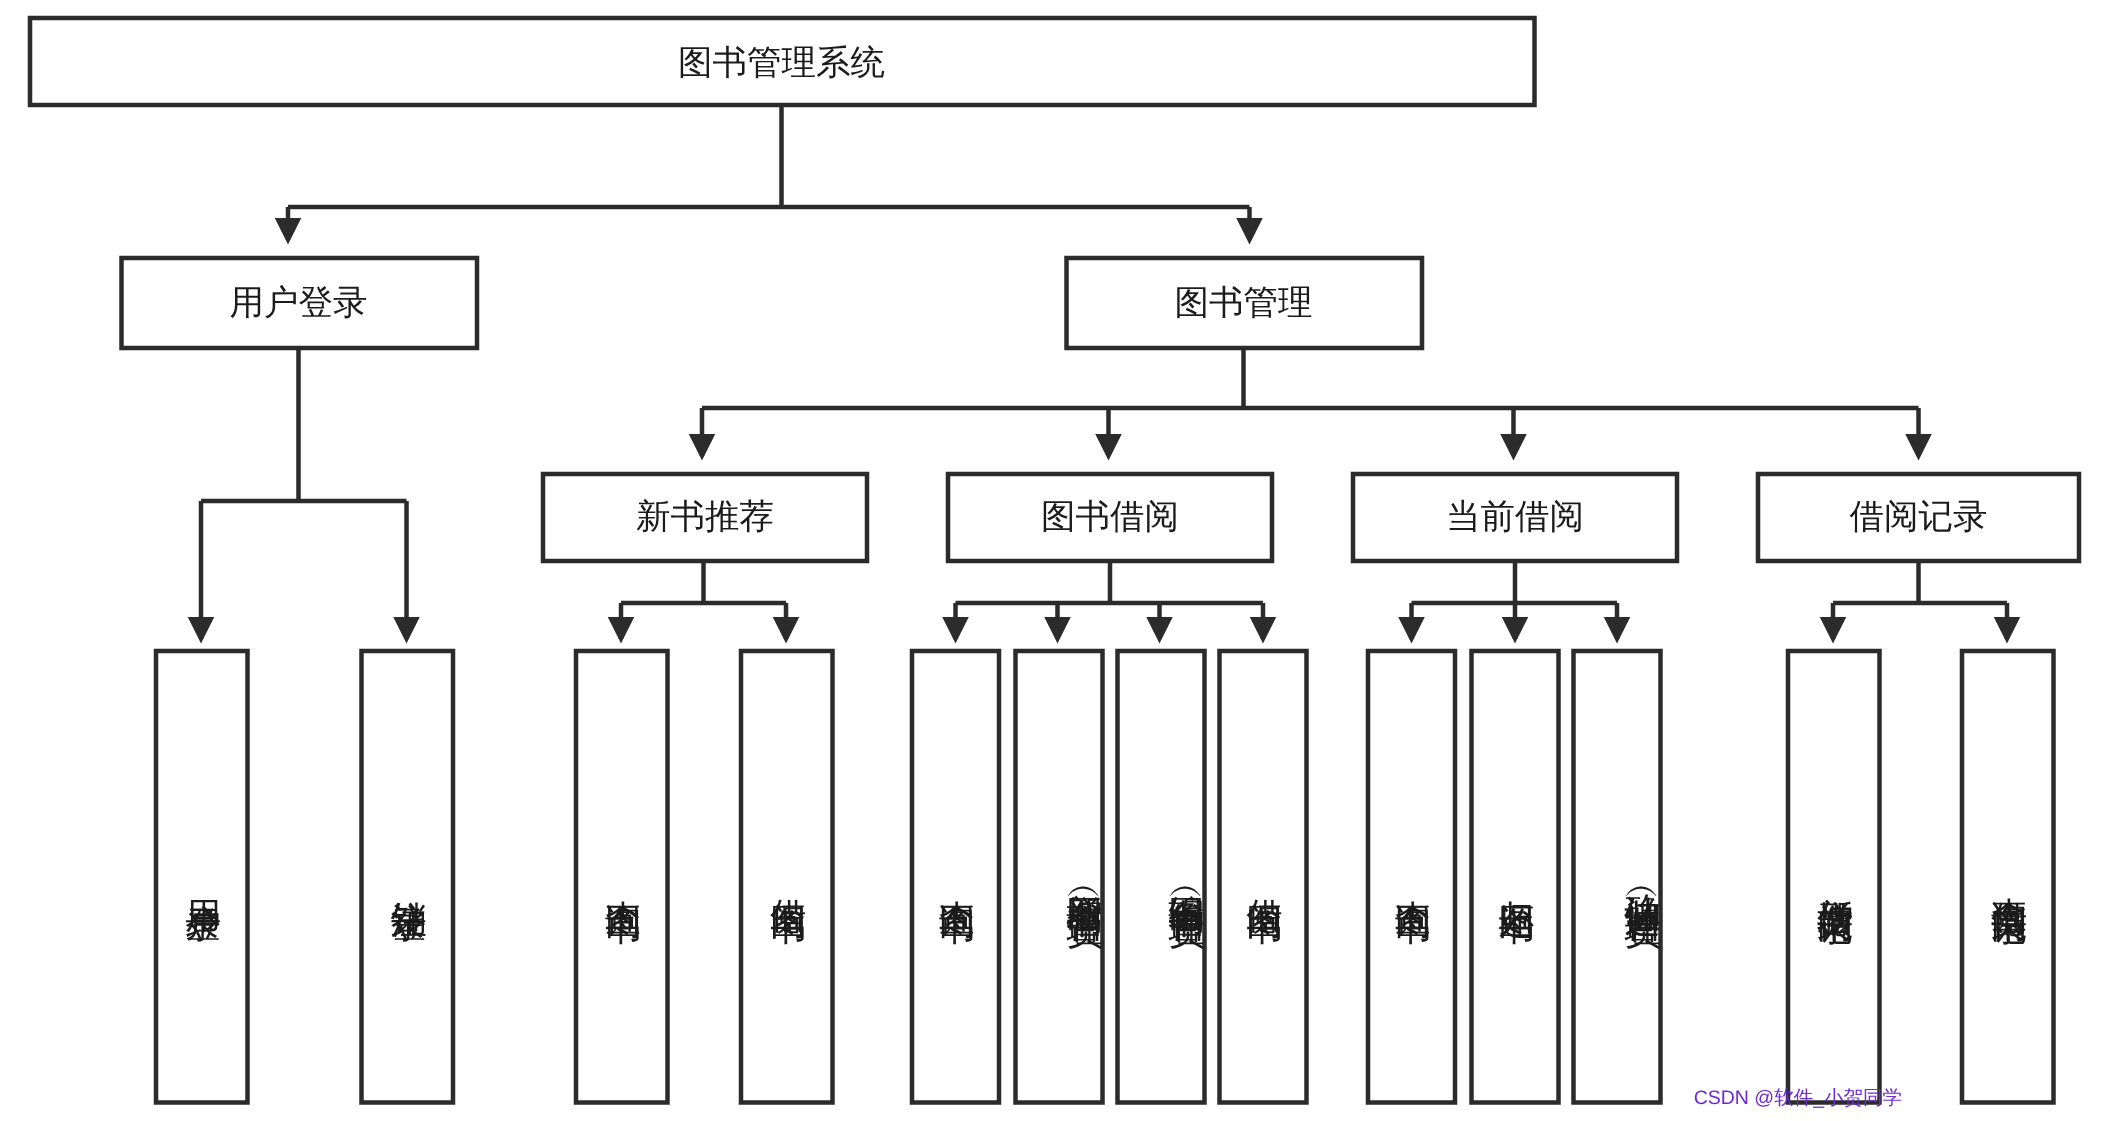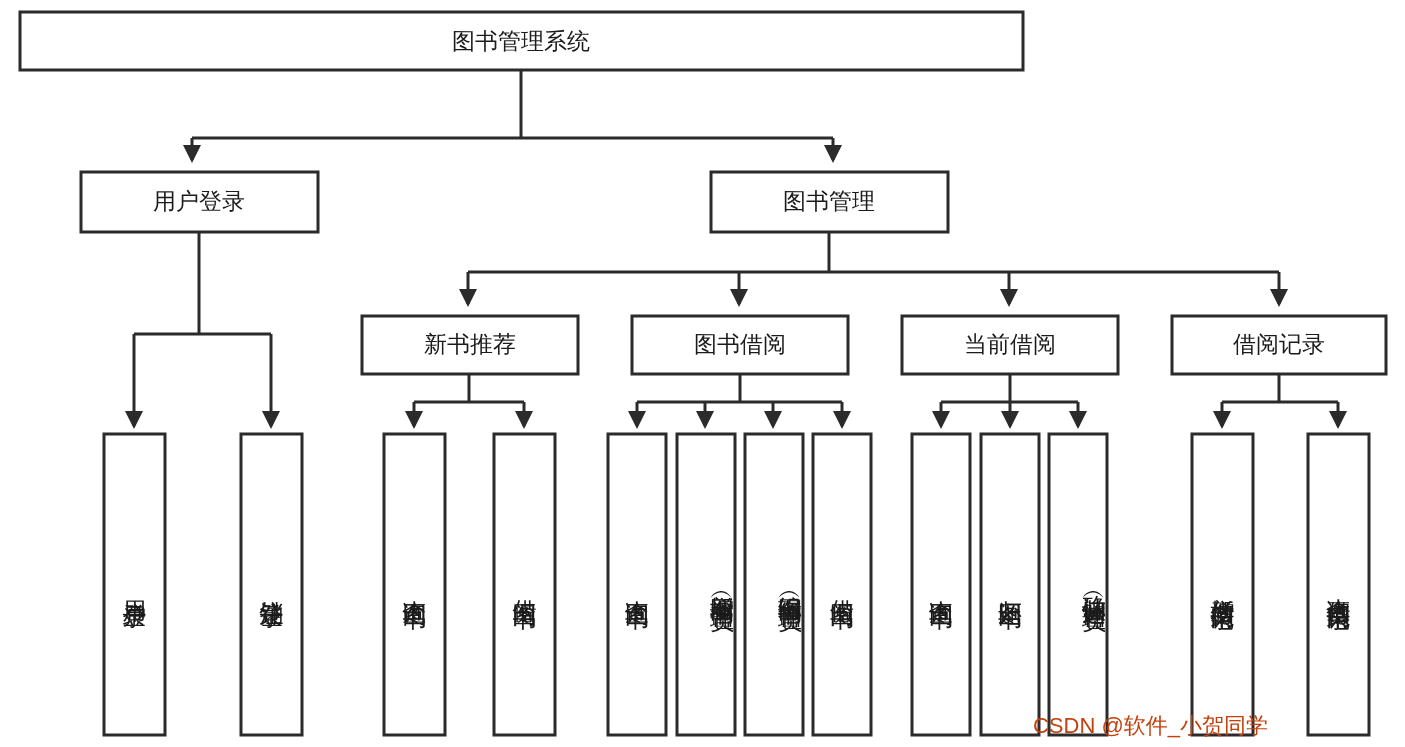--- a/index.html
+++ b/index.html
@@ -60,22 +60,22 @@
     white-space: nowrap;
     text-align: start;
     pointer-events: none;
     user-select: none;
   }
   .watermark {
     position: absolute;
     right: 14px;
     bottom: 6px;
     font-family: "Liberation Sans", "DejaVu Sans", sans-serif;
-    font-size: 22px;
-    color: #c2410c;
+    font-size: 13px;
+    color: #6d28d9;
     white-space: nowrap;
     user-select: none;
   }
 </style>
 </head>
 <body>
 
 <div id="diagram-root">
 
   <svg id="flow-svg" viewBox="0 0 1405 747">

